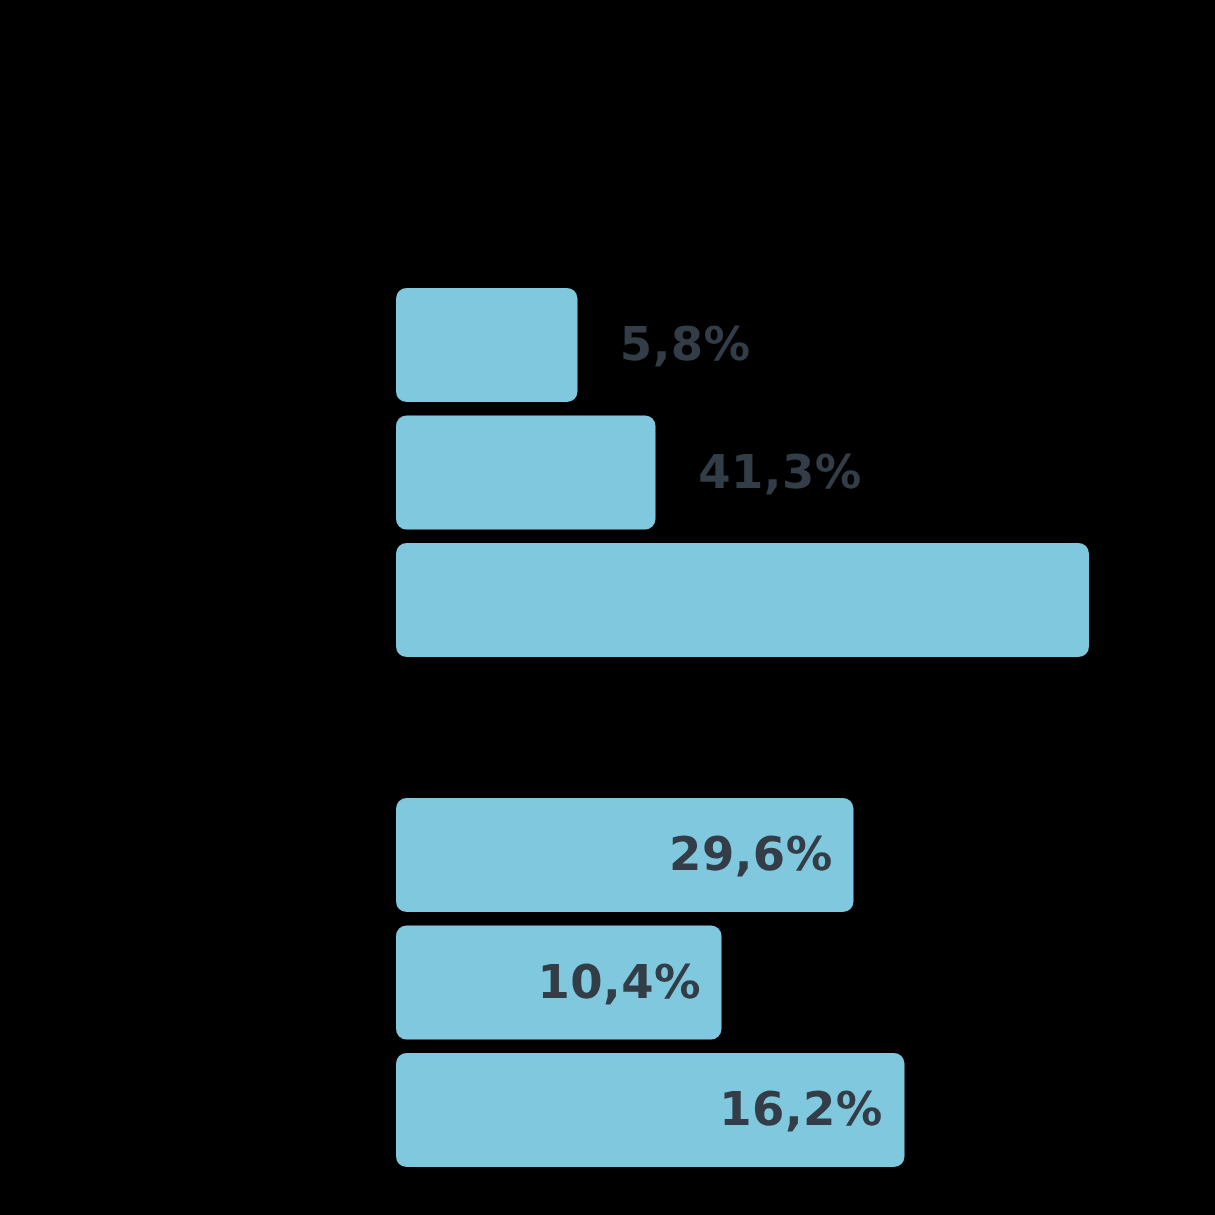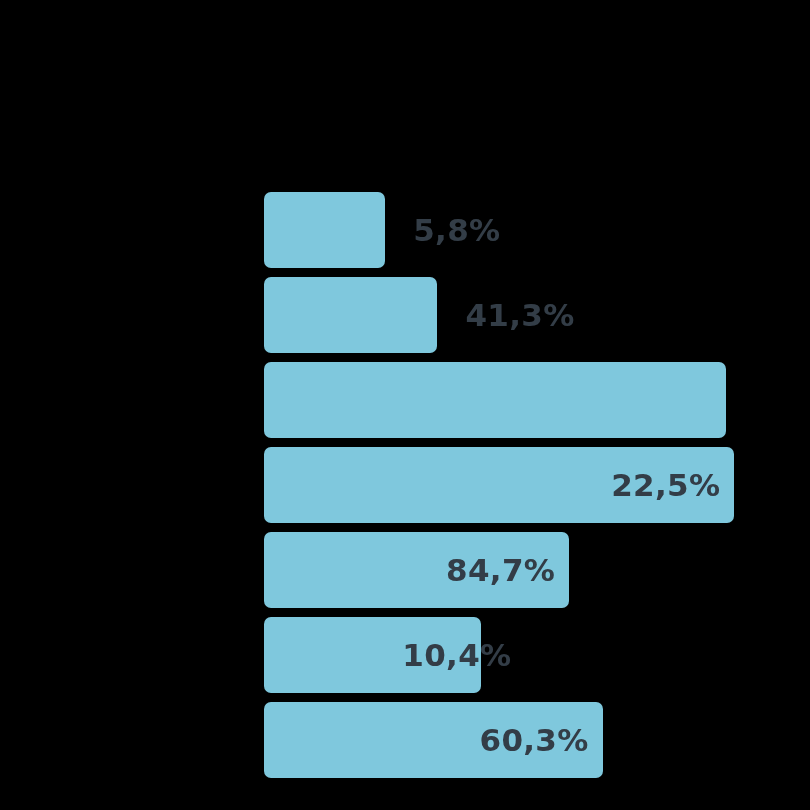--- a/index.html
+++ b/index.html
@@ -79,30 +79,26 @@
         <div class="bar-rect" style="width: 121.22px; background: rgb(127, 200, 221);"></div>
         <div class="bar-value outside" style="color: rgb(51, 61, 71); left: 149.22px;">5,8%</div>
       </div>
       <div class="bar-row" style="top: 85px; width: 546px;">
         <div class="bar-rect" style="width: 173.47px; background: rgb(127, 200, 221);"></div>
         <div class="bar-value outside" style="color: rgb(51, 61, 71); left: 201.47px;">41,3%</div>
       </div>
       <div class="bar-row" style="top: 170px; width: 546px;">
         <div class="bar-rect" style="width: 461.89px; background: rgb(127, 200, 221);"></div>
       </div>
-      <div class="bar-row" style="top: 255px; width: 546px;">
-        <div class="bar-rect" style="width: 470.25px; background: rgb(127, 200, 221);"></div>
-        <div class="bar-value inside" style="color: rgb(51, 61, 71); left: 0px; width: 456.25px;">22,5%</div>
-      </div>
       <div class="bar-row" style="top: 340px; width: 546px;">
         <div class="bar-rect" style="width: 305.14px; background: rgb(127, 200, 221);"></div>
-        <div class="bar-value inside" style="color: rgb(51, 61, 71); left: 0px; width: 291.14px;">84,7%</div>
+        <div class="bar-value inside" style="color: rgb(51, 61, 71); left: 0px; width: 291.14px;">29,6%</div>
       </div>
       <div class="bar-row" style="top: 425px; width: 546px;">
         <div class="bar-rect" style="width: 217.36px; background: rgb(127, 200, 221);"></div>
-        <div class="bar-value inside" style="color: rgb(51, 61, 71); left: 0px; width: 203.36px; padding-left: 44px;">10,4%</div>
+        <div class="bar-value inside" style="color: rgb(51, 61, 71); left: 0px; width: 203.36px;">10,4%</div>
       </div>
       <div class="bar-row" style="top: 510px; width: 546px;">
         <div class="bar-rect" style="width: 338.58px; background: rgb(127, 200, 221);"></div>
-        <div class="bar-value inside" style="color: rgb(51, 61, 71); left: 0px; width: 324.58px;">60,3%</div>
+        <div class="bar-value inside" style="color: rgb(51, 61, 71); left: 0px; width: 324.58px;">16,2%</div>
       </div>
     </div>
 </div>
 
 </body></html>

